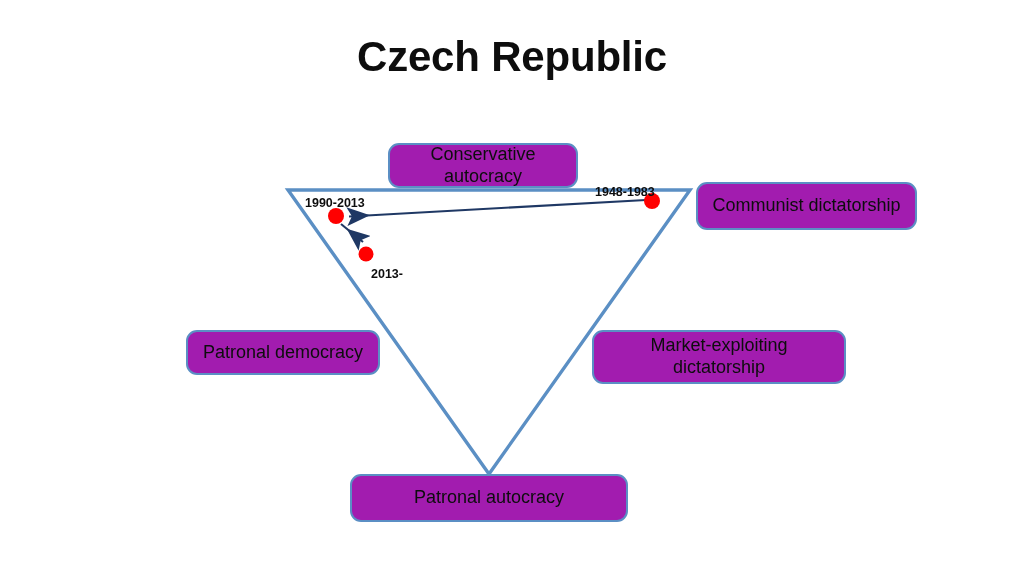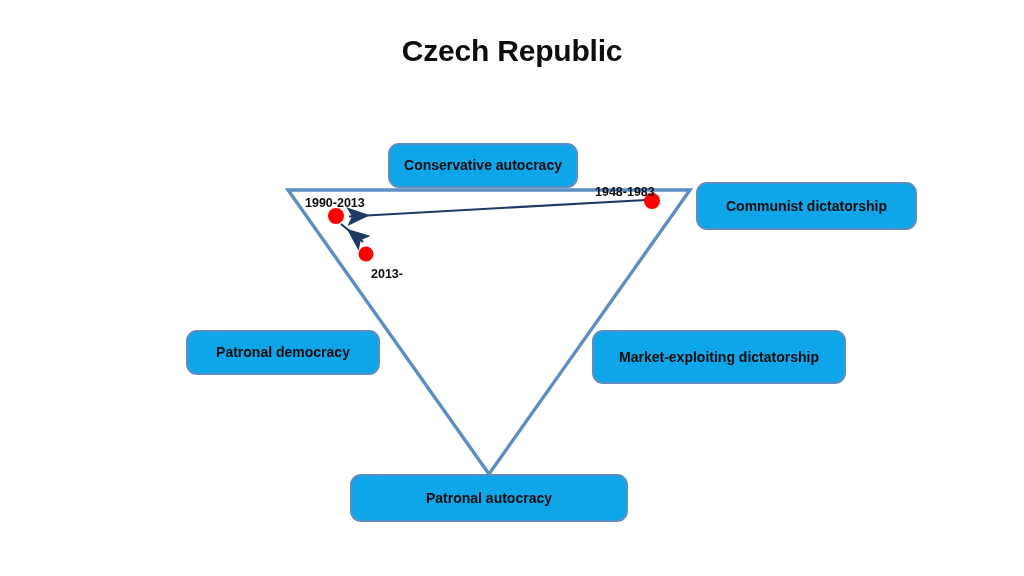--- a/index.html
+++ b/index.html
@@ -20,49 +20,49 @@
     overflow: hidden;
   }
 
   
   #page-title {
     position: absolute;
     left: 0;
     top: 34px;
     width: 1024px;
     text-align: center;
-    font-size: 30px;
+    font-size: 42px;
     font-weight: bold;
     letter-spacing: -0.2px;
     color: #0d0d0d;
     line-height: 1.1;
   }
 
   
   #diagram-canvas {
     position: absolute;
     left: 0;
     top: 0;
     width: 1024px;
     height: 576px;
   }
 
   
   .regime-box {
     position: absolute;
     box-sizing: border-box;
-    background: #0ea5e9;
+    background: #a21caf;
     border: 2.2px solid #5b8fc4;
     border-radius: 11px;
     display: flex;
     align-items: center;
     justify-content: center;
     text-align: center;
-    font-size: 14px;
-    font-weight: bold;
+    font-size: 18px;
+    font-weight: normal;
     color: #0d0d0d;
     padding: 2px 8px;
     line-height: 1.2;
   }
 
   
   .point-label {
     position: absolute;
     font-size: 12.5px;
     font-weight: bold;

